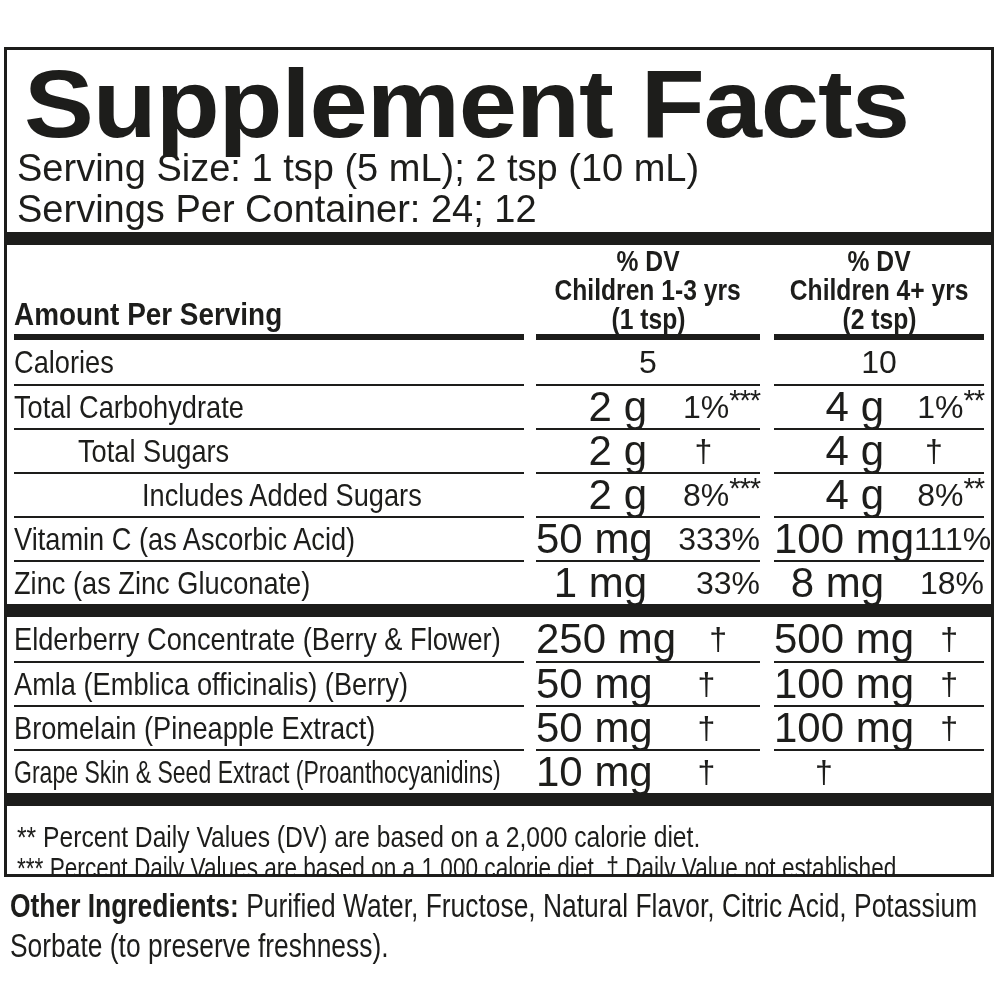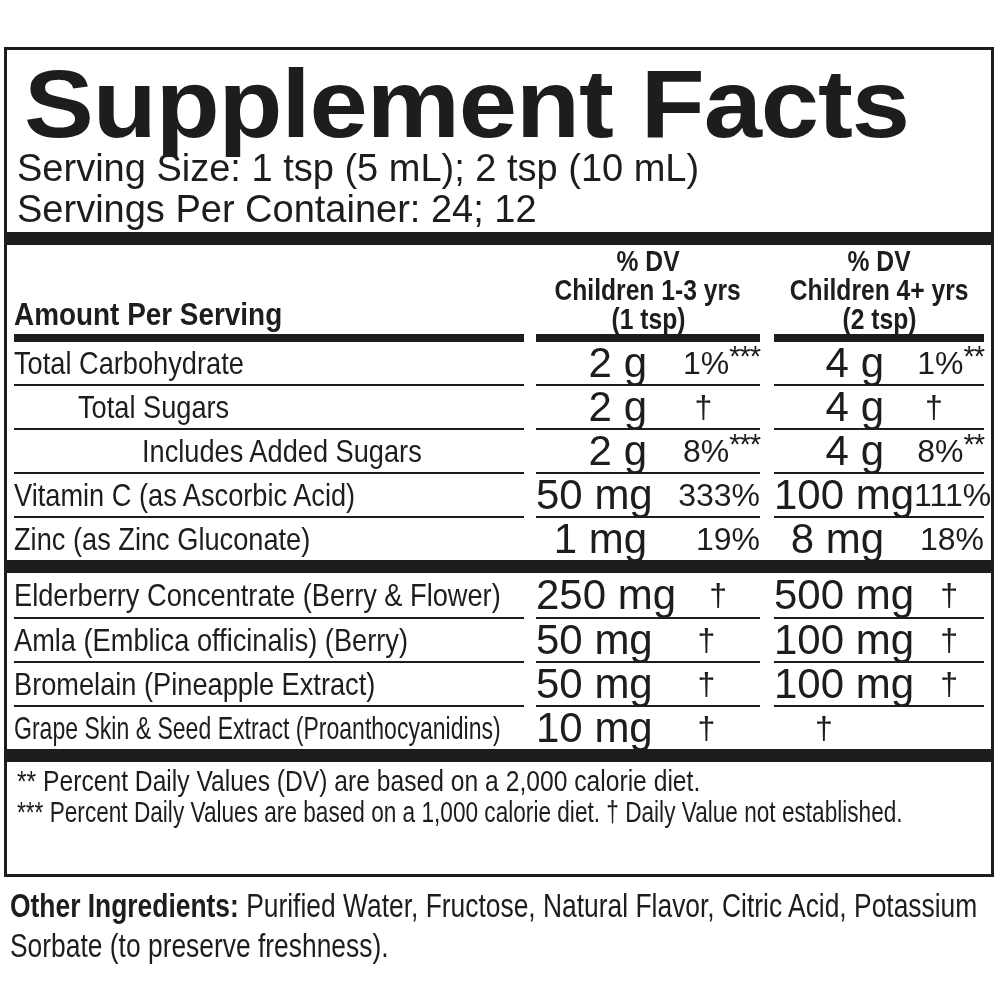--- a/index.html
+++ b/index.html
@@ -50,21 +50,21 @@
   .cal-val { font-size:32px; }
   .sup { position:relative; top:-8px; font-size:29px; letter-spacing:-1px; }
 
   
   .cx85 { display:inline-block; transform:scaleX(0.85); transform-origin:0 50%; white-space:nowrap; }
   .cx90 { display:inline-block; transform:scaleX(0.90); transform-origin:0 50%; white-space:nowrap; }
   .cx72 { display:inline-block; transform:scaleX(0.72); transform-origin:0 50%; white-space:nowrap; }
   .cxc { display:inline-block; transform:scaleX(0.85); transform-origin:50% 50%; white-space:nowrap; }
 
   
-  .footnotes { margin:4px 0 0 3px; }
+  .footnotes { margin:16px 0 0 3px; }
   .fn { font-size:29px; line-height:31px; white-space:nowrap; }
   .fn-inner78 { display:inline-block; transform:scaleX(0.78); transform-origin:0 50%; white-space:nowrap; }
   .fn-inner85 { display:inline-block; transform:scaleX(0.85); transform-origin:0 50%; white-space:nowrap; }
 
   
   .other-ing {
     position:absolute; left:10px; top:886px; width:1220px;
     font-size:33px; line-height:40px;
     transform:scaleX(0.80); transform-origin:0 0;
   }
@@ -96,20 +96,33 @@
         <div class="th-line"><span class="cxc">(1 tsp)</span></div>
       </div>
       <div class="g2"></div>
       <div class="th-col th-c2">
         <div class="th-line"><span class="cxc">% DV</span></div>
         <div class="th-line"><span class="cxc">Children 4+ yrs</span></div>
         <div class="th-line"><span class="cxc">(2 tsp)</span></div>
       </div>
     </div>
 
+    <div class="row">
+      <div class="cell c-label">
+          <span class="cx85">Calories</span>
+        </div>
+      <div class="g1"></div>
+      <div class="cell c-mid ctr">
+          <span class="cal-val">5</span>
+        </div>
+      <div class="g2"></div>
+      <div class="cell c-right ctr">
+          <span class="cal-val">10</span>
+        </div>
+    </div>
 
     <div class="row sep">
       <div class="cell c-label">
           <span class="cx85">Total Carbohydrate</span>
         </div>
       <div class="g1"></div>
       <div class="cell c-mid">
         <span class="amt">2 g</span>
         <span class="dv dv-mid"><span>1%</span><span class="sup">***</span></span>
       </div>
@@ -168,21 +181,21 @@
       </div>
     </div>
 
     <div class="row sep">
       <div class="cell c-label">
           <span class="cx85">Zinc (as Zinc Gluconate)</span>
         </div>
       <div class="g1"></div>
       <div class="cell c-mid">
         <span class="amt">1 mg</span>
-        <span class="dv dv-mid">19%</span>
+        <span class="dv dv-mid">33%</span>
       </div>
       <div class="g2"></div>
       <div class="cell c-right">
         <span class="amt">8 mg</span>
         <span class="dv dv-right">18%</span>
       </div>
     </div>
 
     <div class="bar mid"></div>
 

